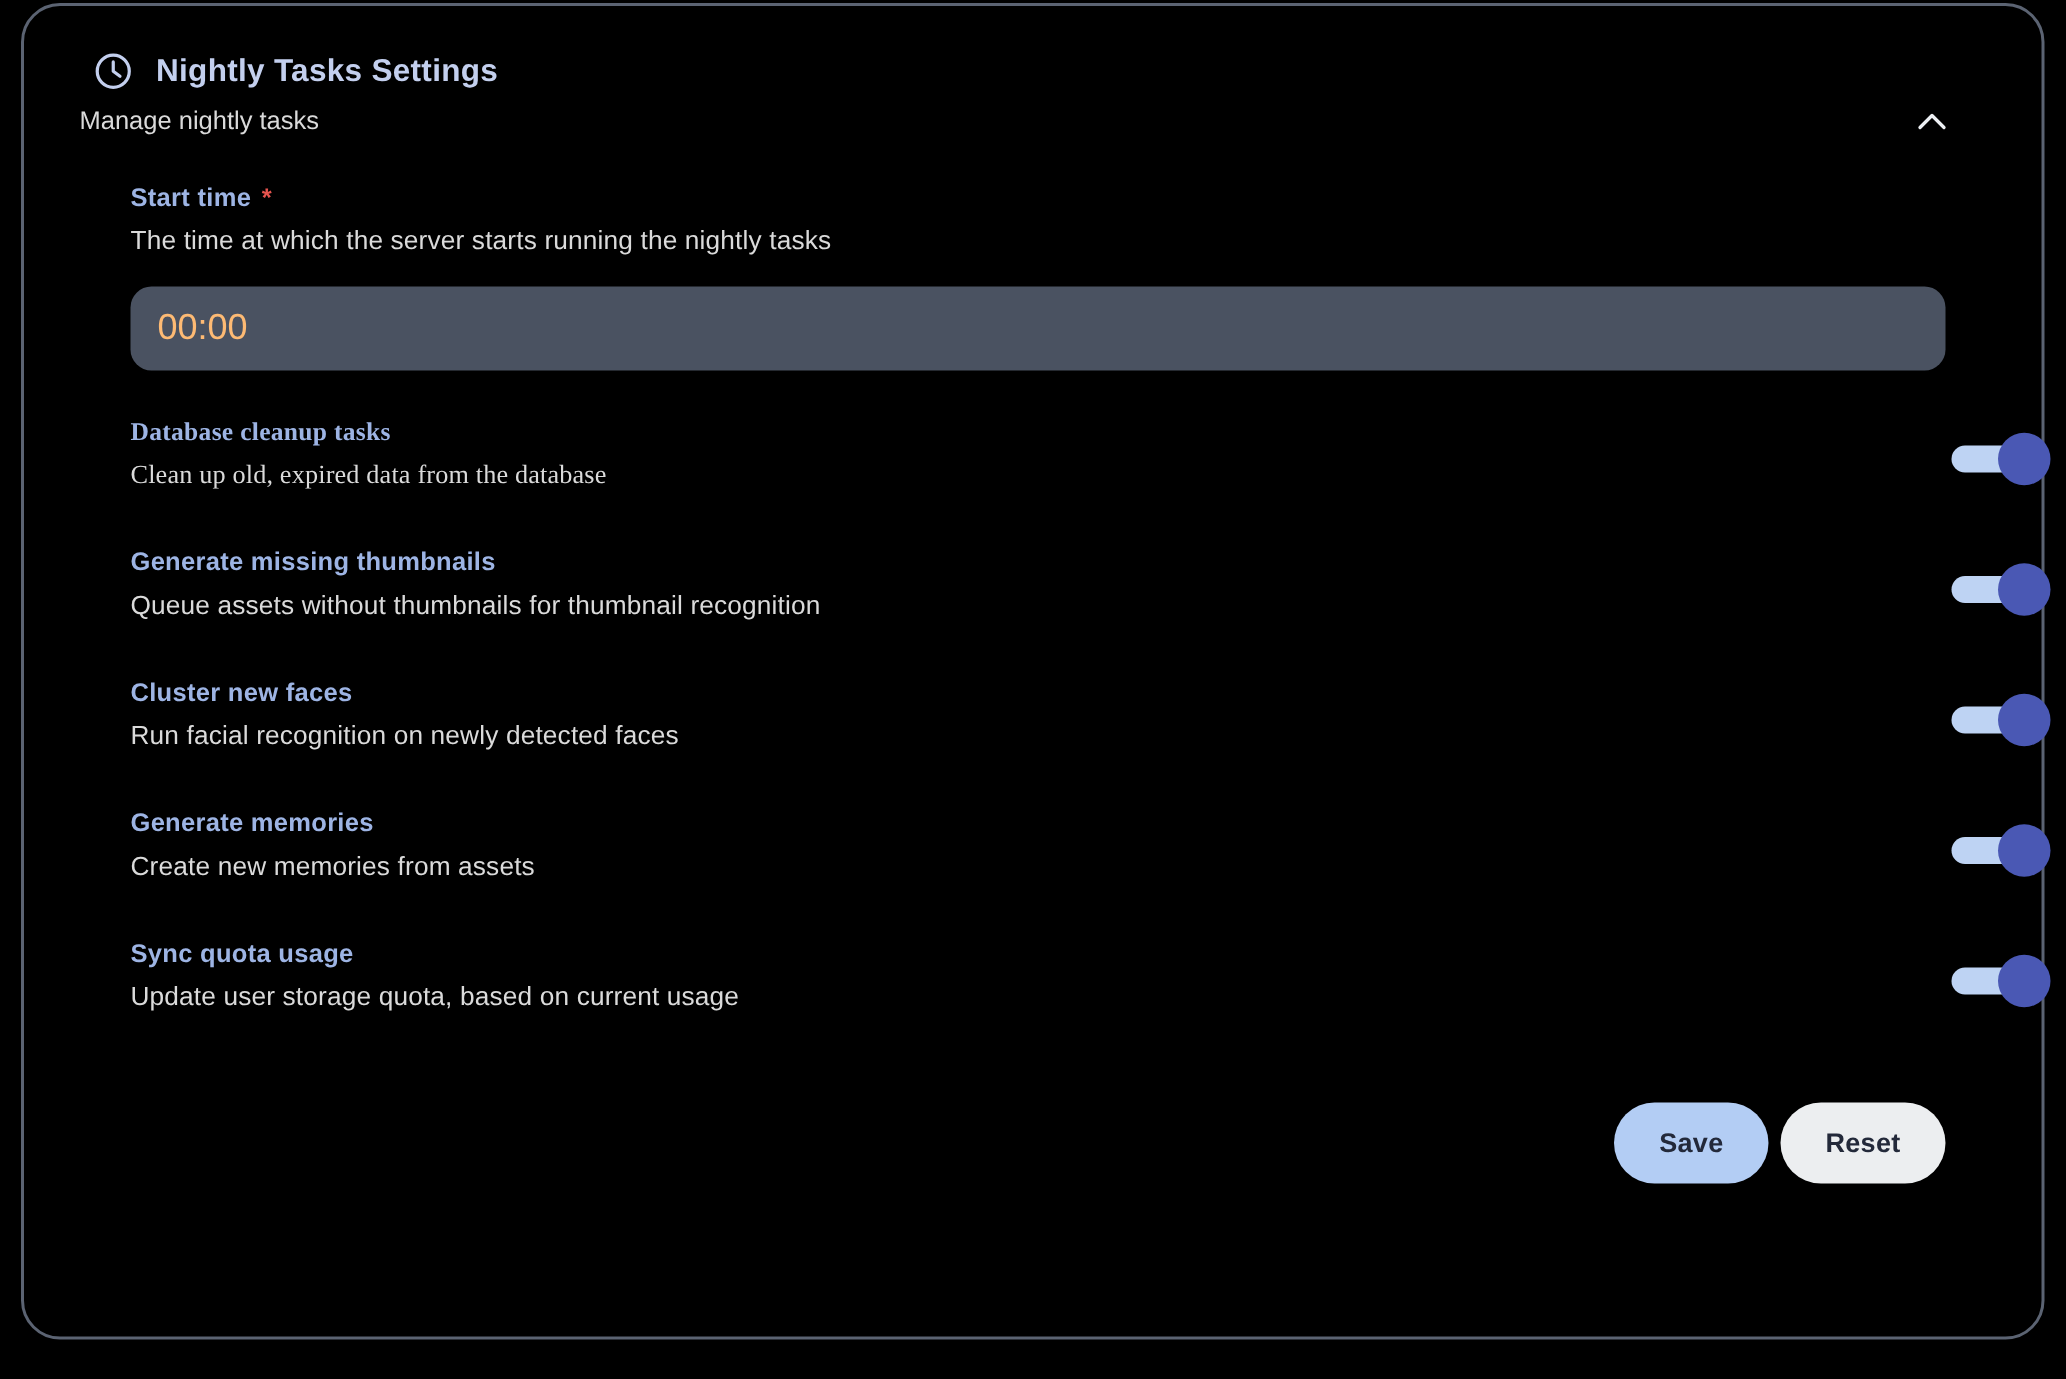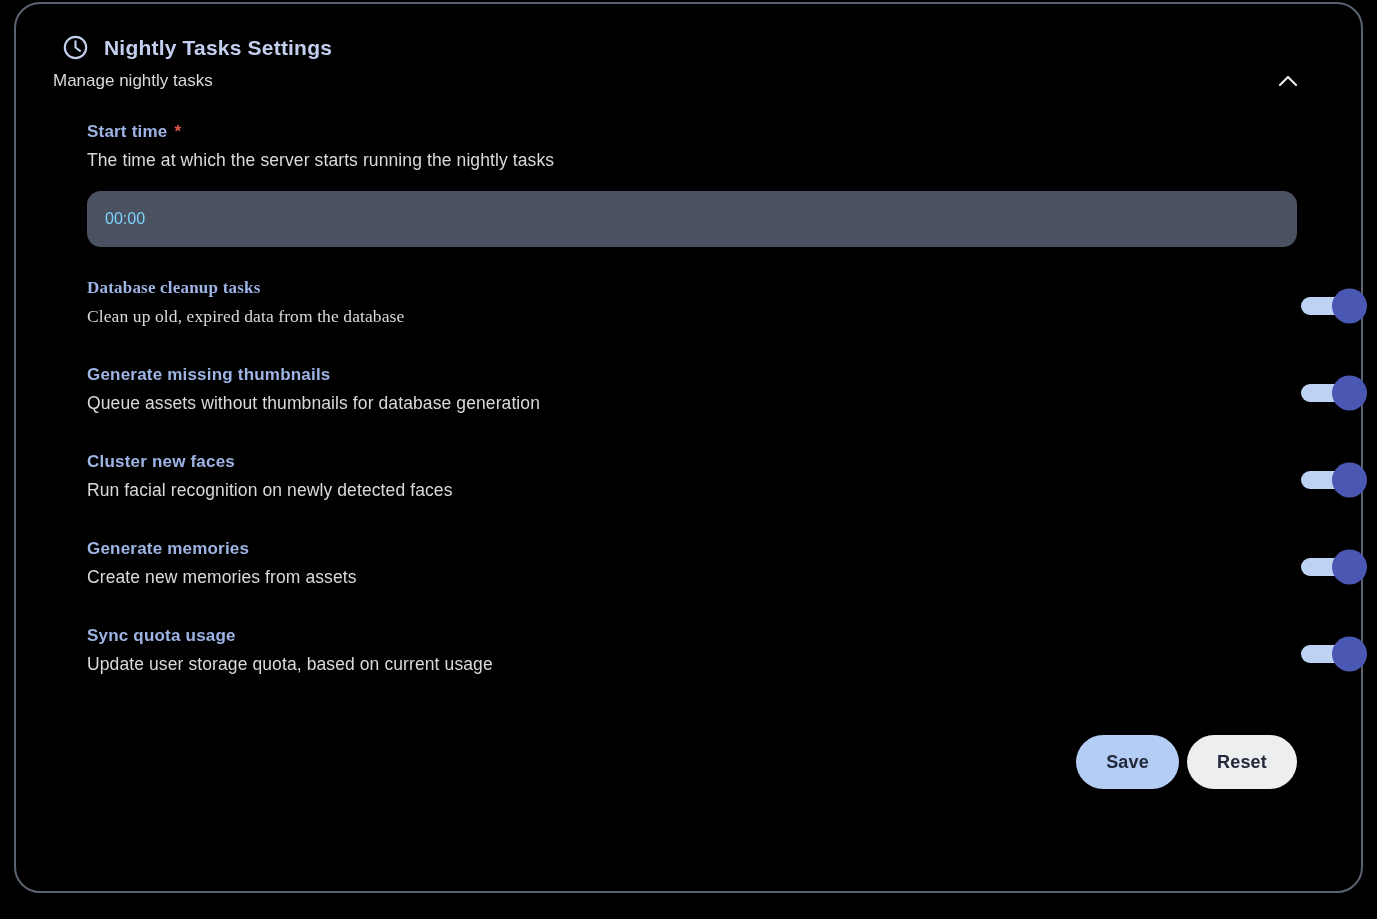--- a/index.html
+++ b/index.html
@@ -67,22 +67,22 @@
     margin-top: 8px;
     font-size: 17.5px;
     color: var(--text-soft, #dadada);
     letter-spacing: 0.1px;
   }
   .time-input {
     margin-top: 20px;
     width: 100%; height: 56px;
     background: var(--input-bg, #4a5261);
     border: none; border-radius: 14px;
-    color: #7dd3fc;
-    font-size: 16px;
+    color: #fdba74;
+    font-size: 24px;
     font-family: "Liberation Sans", "DejaVu Sans", sans-serif;
     padding: 0 18px;
     outline: none;
   }
   
   .toggle-list { margin-top: 28px; }
   .toggle-row {
     position: relative;
     margin-top: 31px;
     padding-right: 90px;
@@ -168,21 +168,21 @@
     <div class="toggle-label">Database cleanup tasks</div>
     <div class="toggle-description">Clean up old, expired data from the database</div>
     <button class="switch" aria-checked="true">
       <span class="track"></span>
       <span class="thumb"></span>
     </button>
   </div>
 
   <div class="toggle-row">
     <div class="toggle-label">Generate missing thumbnails</div>
-    <div class="toggle-description">Queue assets without thumbnails for database generation</div>
+    <div class="toggle-description">Queue assets without thumbnails for thumbnail recognition</div>
     <button class="switch" aria-checked="true">
       <span class="track"></span>
       <span class="thumb"></span>
     </button>
   </div>
 
   <div class="toggle-row">
     <div class="toggle-label">Cluster new faces</div>
     <div class="toggle-description">Run facial recognition on newly detected faces</div>
     <button class="switch" aria-checked="true">

